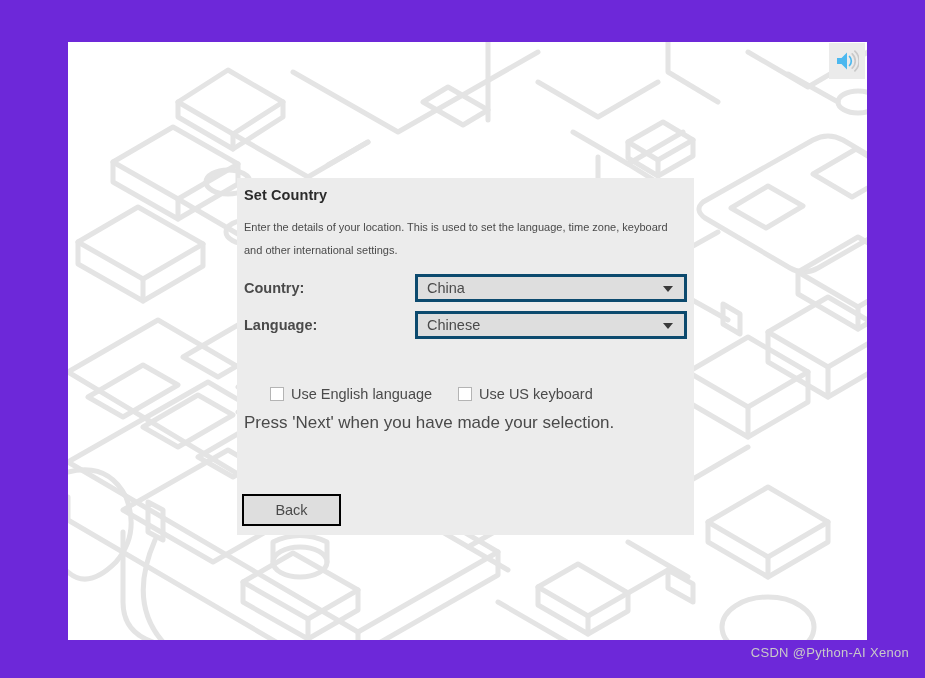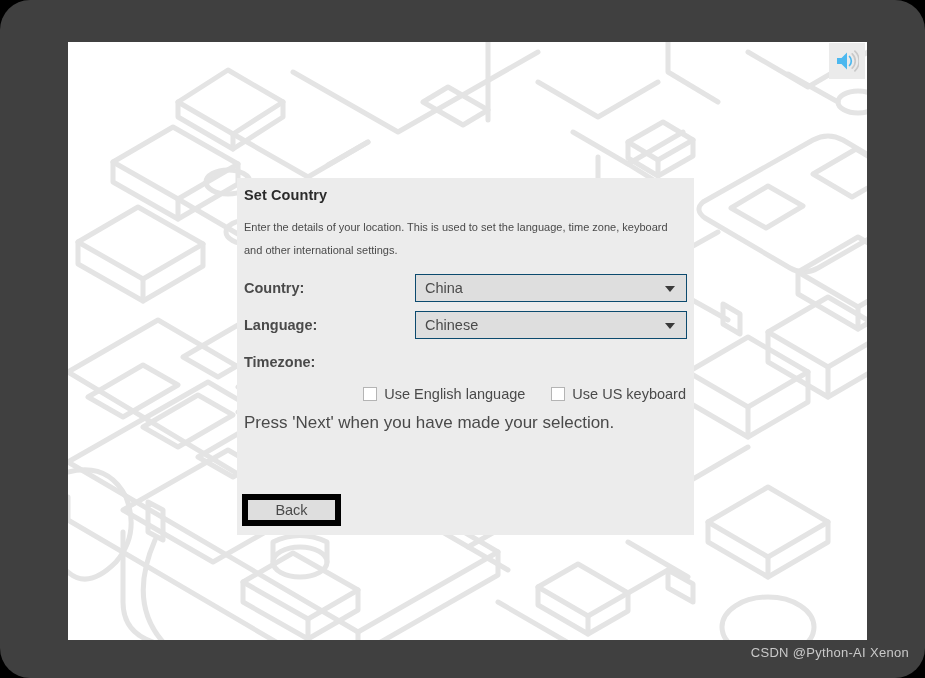--- a/index.html
+++ b/index.html
@@ -9,22 +9,21 @@
     width: 925px;
     height: 678px;
     overflow: hidden;
     font-family: "Liberation Sans", sans-serif;
   }
 
   #screen {
     position: relative;
     width: 925px;
     height: 678px;
-    background: #404040;
-    border-radius: 30px;
+    background: #6d28d9;
   }
 
   
   #desktop {
     position: absolute;
     left: 68px;
     top: 42px;
     width: 799px;
     height: 598px;
     background: #ffffff;
@@ -99,21 +98,21 @@
     width: 171px;
     flex: 0 0 171px;
     font-weight: bold;
   }
 
   .combo {
     position: relative;
     width: 272px;
     height: 28px;
     background: #dedede;
-    border: 1px solid #0c4a6e;
+    border: 3px solid #0c4a6e;
     box-sizing: border-box;
     display: flex;
     align-items: center;
   }
 
   .combo-value {
     font-size: 14.5px;
     color: #4a4a4a;
     padding-left: 9px;
   }
@@ -126,21 +125,20 @@
     height: 0;
     margin-top: -2px;
     border-left: 5px solid transparent;
     border-right: 5px solid transparent;
     border-top: 6px solid #3a3a3a;
   }
 
   .check-row {
     display: flex;
     align-items: center;
-    justify-content: flex-end;
     margin-top: 10px;
     margin-bottom: 11px;
     padding-right: 1px;
   }
 
   .check-item {
     display: flex;
     align-items: center;
     margin-left: 26px;
   }
@@ -173,21 +171,21 @@
     bottom: 9px;
     height: 32px;
   }
 
   .btn {
     position: absolute;
     top: 0;
     width: 99px;
     height: 32px;
     background: #dedede;
-    border: 6px solid #000000;
+    border: 2px solid #000000;
     box-sizing: border-box;
     font-family: "Liberation Sans", sans-serif;
     font-size: 14.5px;
     color: #4a4a4a;
     display: flex;
     align-items: center;
     justify-content: center;
     padding: 0;
   }
 
@@ -359,21 +357,20 @@
 
       <div class="field-row">
         <span class="field-label">Language:</span>
         <div class="combo">
           <span class="combo-value">Chinese</span>
           <span class="combo-arrow"></span>
         </div>
       </div>
 
       <div class="field-row">
-        <span class="field-label">Timezone:</span>
       </div>
 
       <div class="check-row">
         <div class="check-item">
           <span class="checkbox"></span>
           <span class="check-label">Use English language</span>
         </div>
         <div class="check-item">
           <span class="checkbox"></span>
           <span class="check-label">Use US keyboard</span>

